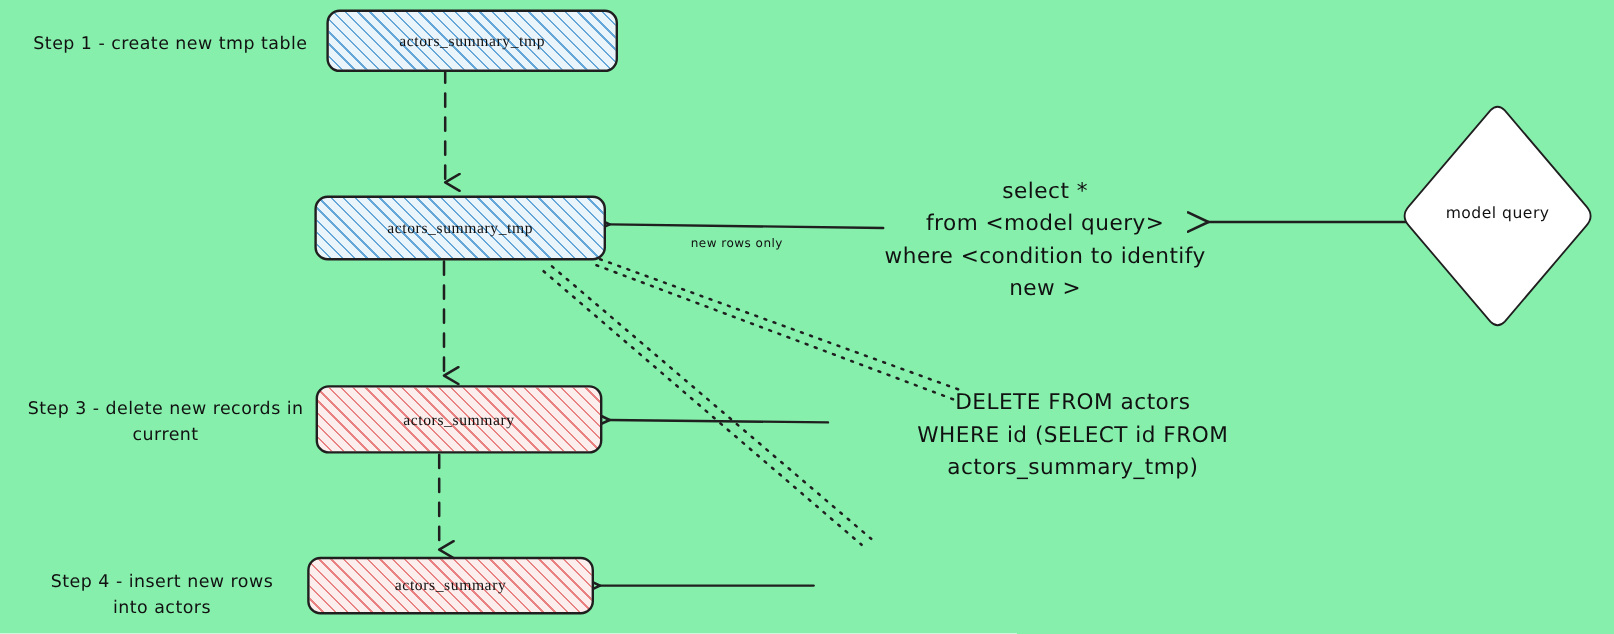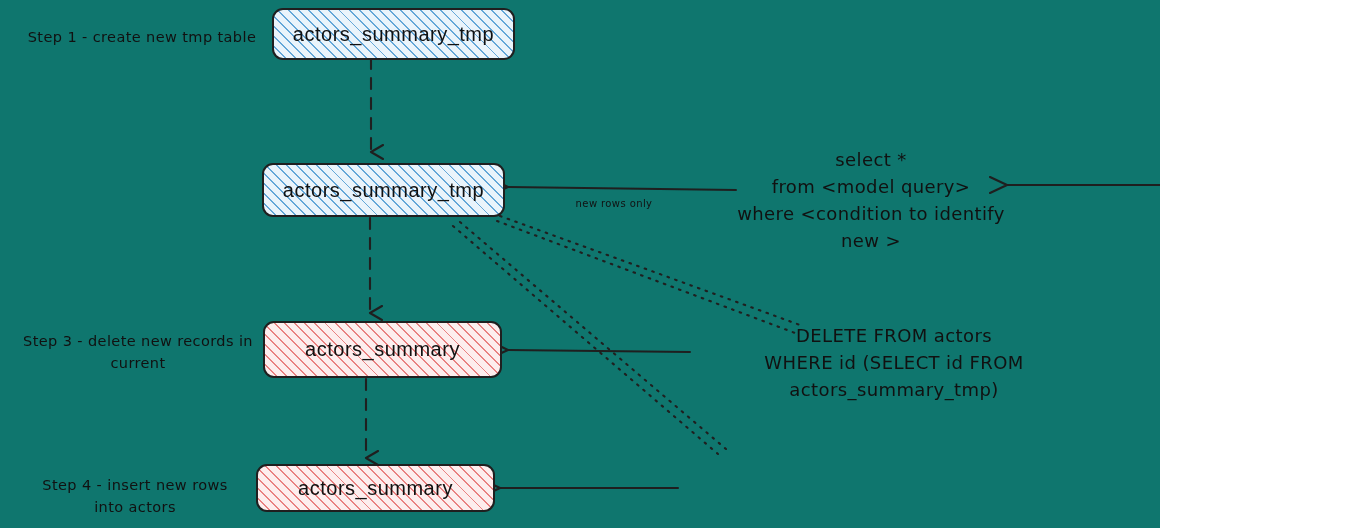--- a/index.html
+++ b/index.html
@@ -2,23 +2,23 @@
 <html><head>
 <meta charset="utf-8">
 <style>
   html, body {
     margin: 0;
     padding: 0;
     background: #ffffff;
   }
   #canvas {
     position: relative;
-    width: 1160px;
+    width: 1345px;
     height: 528px;
-    background: #0f766e;
+    background: #86efac;
     overflow: hidden;
     font-family: "DejaVu Sans", sans-serif;
   }
   svg.layer {
     position: absolute;
     left: 0;
     top: 0;
     width: 1345px;
     height: 528px;
     pointer-events: none;
@@ -35,22 +35,22 @@
   }
   .node-box {
     position: absolute;
     display: flex;
     align-items: center;
     justify-content: center;
     border-radius: 11px;
     box-sizing: border-box;
   }
   .node-label {
-    font-family: Liberation Sans, sans-serif;
-    font-size: 20px;
+    font-family: Liberation Serif, serif;
+    font-size: 13px;
     color: #111111;
     letter-spacing: 0.5px;
     position: relative;
     z-index: 3;
   }
   .box-blue {
     border: 2.2px solid #1f1f1f;
     background-color: #eaf4fb;
     background-image: repeating-linear-gradient(
         45deg,

